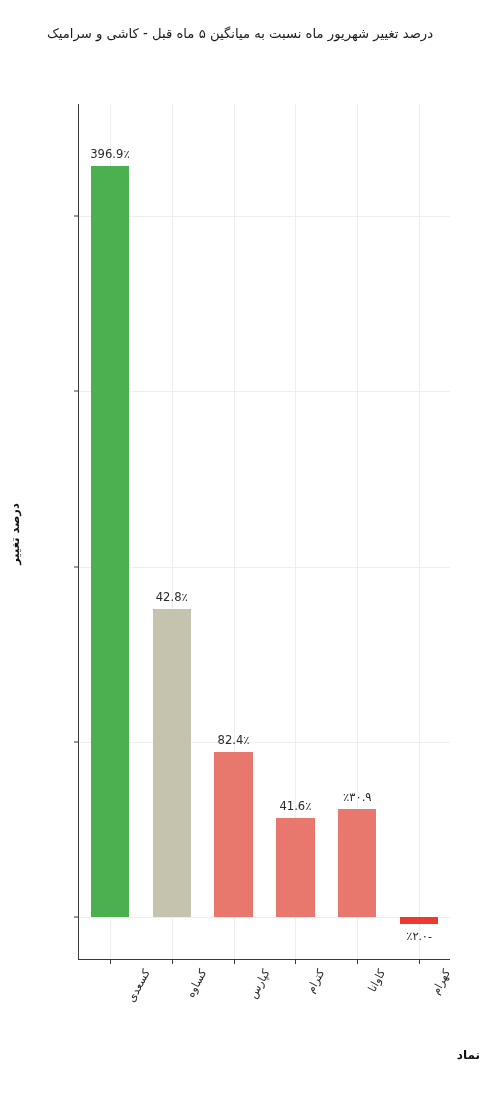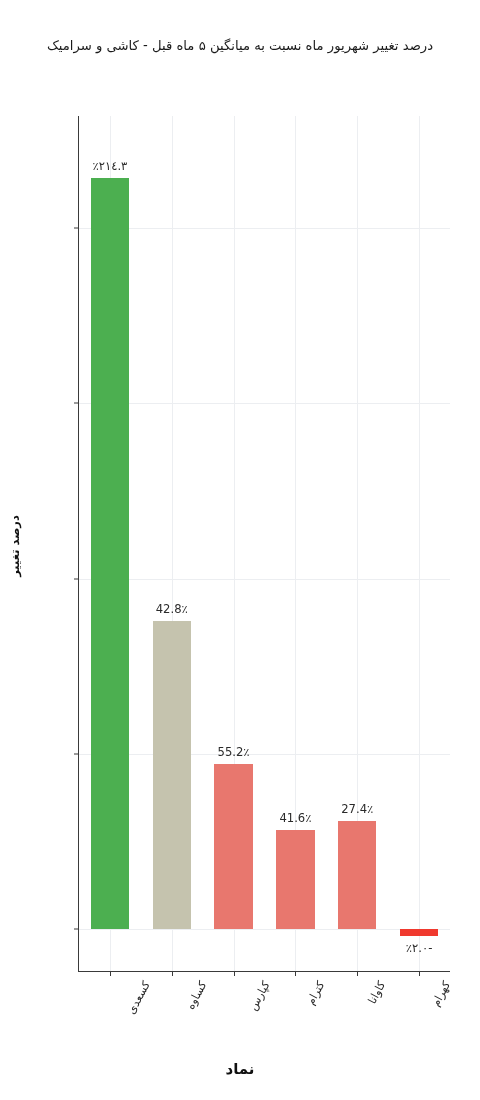--- a/index.html
+++ b/index.html
@@ -3,21 +3,21 @@
 <meta charset="utf-8">
 <style>
   html,body{margin:0;padding:0;}
   body{
     width:480px;height:1100px;
     background:#ffffff;
     font-family:"DejaVu Sans","Liberation Sans",sans-serif;
     overflow:hidden;
     position:relative;
   }
-  #chart-root{position:absolute;left:0;top:16px;width:480px;height:912px;border-radius:9px;}
+  #chart-root{position:absolute;left:0;top:4px;width:480px;height:912px;border-radius:9px;}
 
   
   .chart-title{
     position:absolute;
     left:0;top:22px;width:480px;
     text-align:center;
     font-size:13.2px;
     color:#1a1a1a;
     direction:rtl;
     white-space:nowrap;
@@ -103,22 +103,22 @@
     color:#262626;
     direction:rtl;
     white-space:nowrap;
     transform-origin:right top;
     transform:rotate(-62deg);
     text-align:right;
   }
   .xlabel{
     position:absolute;
     left:0;top:1044px;width:480px;
-    text-align:center;
-    font-size:15px;
+    text-align:right;
+    font-size:12px;
     font-weight:bold;
     color:#111;
     direction:rtl;
   }
 </style>
 </head>
 <body>
 
 <div id="chart-root">
 
@@ -133,31 +133,31 @@
       <div class="vgrid" style="left: 216.417px;"></div>
       <div class="vgrid" style="left: 154.583px;"></div>
       <div class="vgrid" style="left: 92.75px;"></div>
       <div class="vgrid" style="left: 30.9167px;"></div>
       <div class="hgrid" style="top: 812.951px;"></div>
       <div class="hgrid" style="top: 637.746px;"></div>
       <div class="hgrid" style="top: 462.541px;"></div>
       <div class="hgrid" style="top: 287.336px;"></div>
       <div class="hgrid" style="top: 112.131px;"></div>
       <div class="bar" style="left: 11.7483px; top: 62.0225px; width: 38.3367px; height: 750.928px; background: rgb(76, 175, 80);"></div>
-      <div class="bar-value" style="left: 30.9167px; top: 43.0225px;">٢١٤.٣٪</div>
+      <div class="bar-value" style="left: 30.9167px; top: 43.0225px;">396.9٪</div>
       <div class="bar" style="left: 73.5817px; top: 505.291px; width: 38.3367px; height: 307.66px; background: rgb(197, 195, 174);"></div>
       <div class="bar-value" style="left: 92.75px; top: 486.291px;">42.8٪</div>
       <div class="bar" style="left: 135.415px; top: 647.908px; width: 38.3367px; height: 165.043px; background: rgb(232, 119, 110);"></div>
-      <div class="bar-value" style="left: 154.583px; top: 628.908px;">55.2٪</div>
+      <div class="bar-value" style="left: 154.583px; top: 628.908px;">82.4٪</div>
       <div class="bar" style="left: 197.248px; top: 713.785px; width: 38.3367px; height: 99.166px; background: rgb(232, 119, 110);"></div>
       <div class="bar-value" style="left: 216.417px; top: 694.785px;">41.6٪</div>
       <div class="bar" style="left: 259.082px; top: 704.674px; width: 38.3367px; height: 108.277px; background: rgb(232, 119, 110);"></div>
-      <div class="bar-value" style="left: 278.25px; top: 685.674px;">27.4٪</div>
+      <div class="bar-value" style="left: 278.25px; top: 685.674px;">٣٠.٩٪</div>
       <div class="bar" style="left: 320.915px; top: 812.951px; width: 38.3367px; height: 7.0082px; background: rgb(240, 57, 46);"></div>
-      <div class="bar-value" style="left: 340.083px; top: 824.959px;">-٢.٠٪</div>
+      <div class="bar-value" style="left: 340.083px; top: 824.959px; font-family: Liberation Serif, serif;">-٢.٠٪</div>
     </div>
 
   <div class="ylabel-wrap">
     <div class="ylabel">درصد تغییر</div>
   </div>
 
   <div class="xlabel">نماد</div>
 
 <div class="ytick-mark" style="top: 912.951px;"></div>
     <div class="ytick-mark" style="top: 737.746px;"></div>

